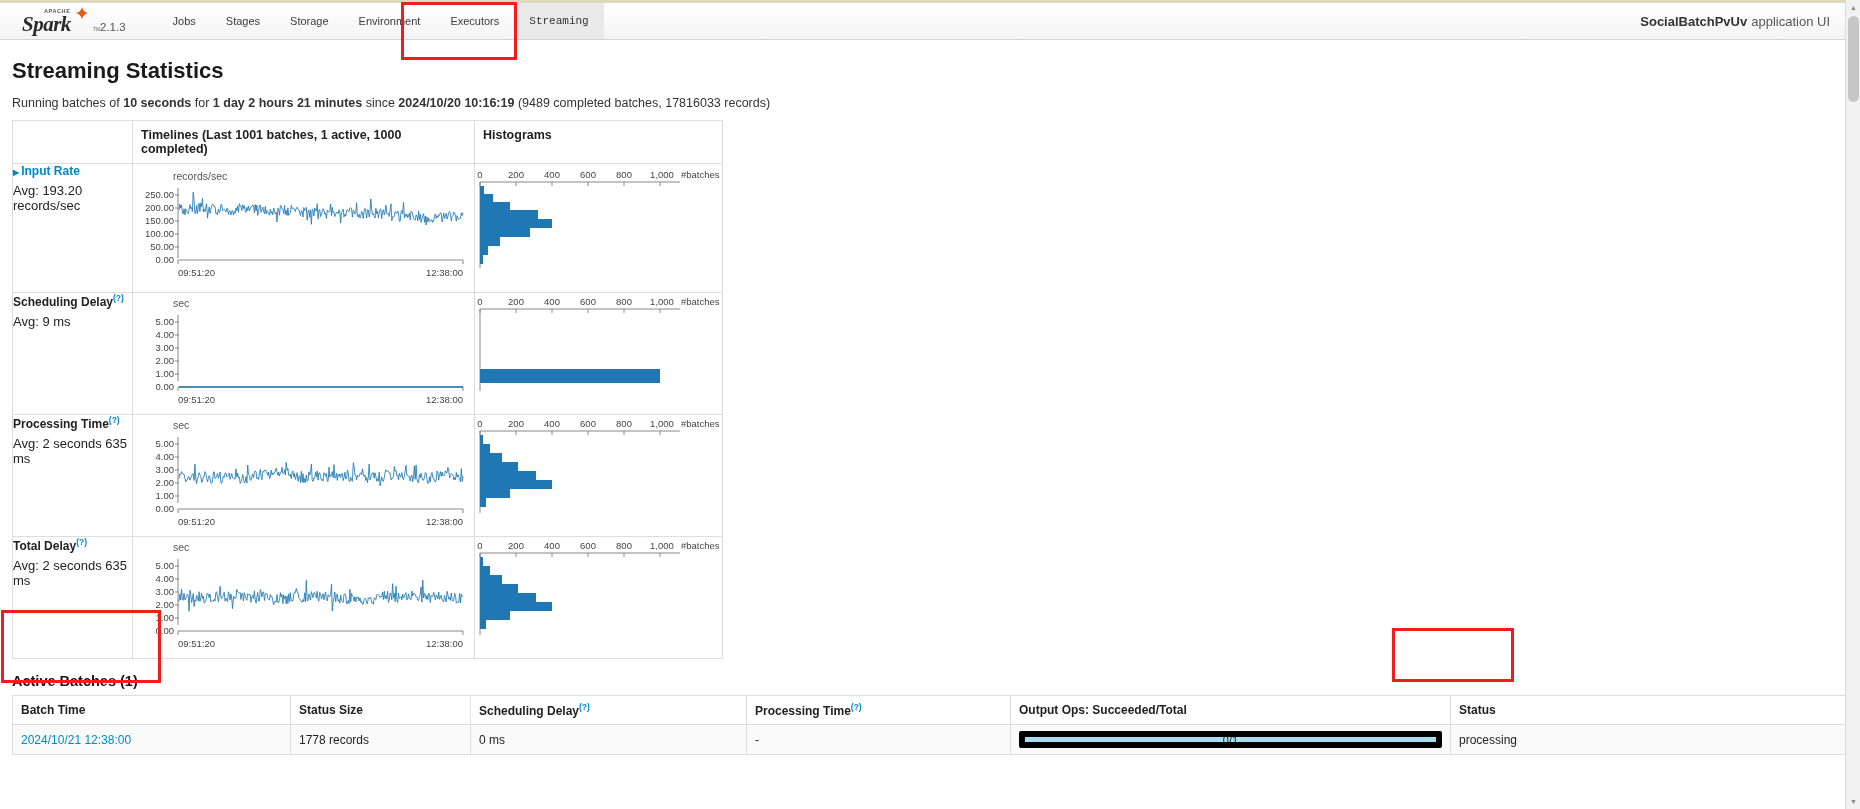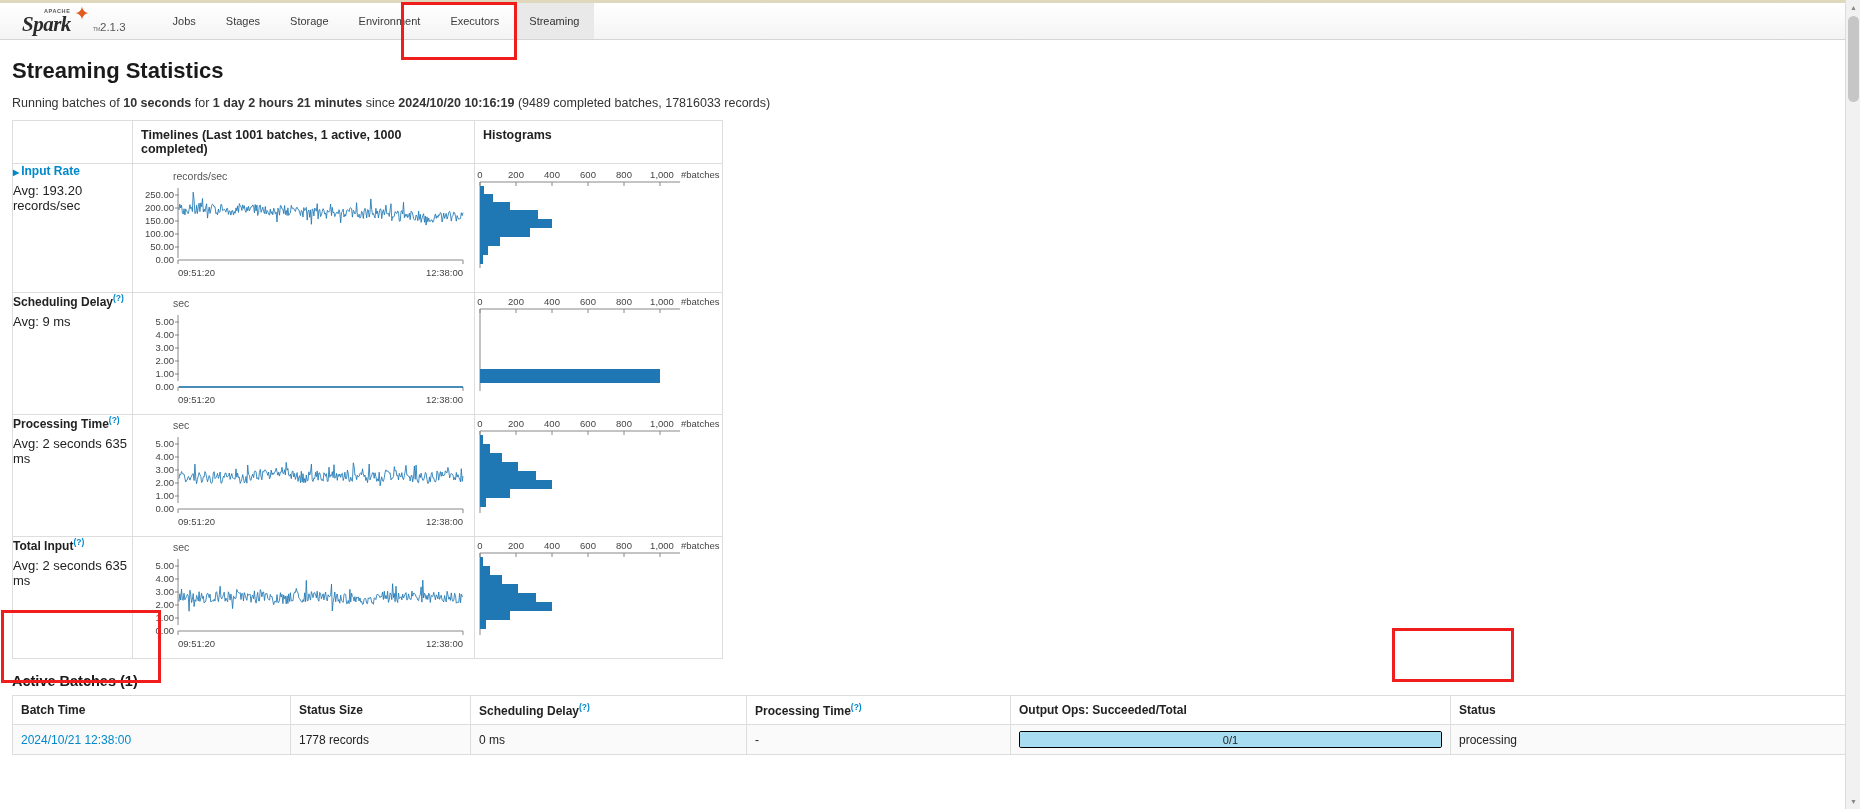--- a/index.html
+++ b/index.html
@@ -49,20 +49,21 @@
   .nav-items { display: flex; align-items: stretch; margin-left: 22px; }
   .nav-item {
     display: flex; align-items: center;
     padding: 0 15px;
     font-size: 11px; color: #3b3b3b;
     text-decoration: none; cursor: pointer;
   }
   .nav-item.active {
     background: #e9e9e9;
     color: #333;
+    font-family: Liberation Mono, monospace;
   }
   .app-title {
     margin-left: auto;
     display: flex; align-items: center;
     padding-right: 30px;
     font-size: 13px; color: #555;
   }
   .app-title b { color: #333; margin-right: 4px; }
 
   
@@ -147,21 +148,21 @@
     padding: 6px 8px;
     color: #222;
     font-size: 12px;
     height: 23px;
   }
   table.batches td.batchtime a { color: #0088cc; text-decoration: none; }
   .progbar {
     position: relative;
     width: 100%; height: 17px;
     background: #f5f5f5;
-    border: 1px solid #000000;
+    border: 6px solid #000000;
     border-radius: 2px;
     overflow: hidden;
   }
   .progbar .fill {
     position: absolute; left:0; top:0; bottom:0;
     background: #a8dcf0;
     width: 100%;
   }
   .progbar .txt {
     position: relative;
@@ -206,20 +207,24 @@
       <span class="brand-version">2.1.3</span>
     </a>
     <div class="nav-items">
       <a class="nav-item">Jobs</a>
       <a class="nav-item">Stages</a>
       <a class="nav-item">Storage</a>
       <a class="nav-item">Environment</a>
       <a class="nav-item">Executors</a>
       <a class="nav-item active">Streaming</a>
     </div>
+    <div class="app-title">
+      <b>SocialBatchPvUv</b>
+      <span>application UI</span>
+    </div>
   </div>
 
   <div class="content">
 
     <h1 class="page-title">Streaming Statistics</h1>
 
     <div class="subtitle">
       <span>Running batches of </span><b>10 seconds</b><span> for </span><b>1 day 2 hours 21 minutes</b><span> since </span><b>2024/10/20 10:16:19</b><span> (9489 completed batches, 17816033 records)</span>
     </div>
 
@@ -423,21 +428,21 @@
                 <rect x="5" y="65" width="72" height="9"></rect>
                 <rect x="5" y="74" width="30" height="9"></rect>
                 <rect x="5" y="83" width="6" height="9"></rect>
               </g>
             </svg>
           </td>
         </tr>
 
         <tr>
           <td class="lbl">
-            <span class="name"><span>Total Input</span><span class="qmark">(?)</span></span>
+            <span class="name"><span>Total Delay</span><span class="qmark">(?)</span></span>
             <span class="avg">Avg: 2 seconds 635 ms</span>
           </td>
           <td class="chartcell">
             <svg width="342" height="117" viewBox="0 0 342 117">
               <text x="40" y="14" font-size="10.5" fill="#555">sec</text>
               <line x1="45" y1="22" x2="45" y2="88" stroke="#888"></line>
               <g font-size="9.5" fill="#444" text-anchor="end">
                 <text x="41" y="32">5.00</text>
                   <line x1="42" y1="29" x2="46" y2="29" stroke="#888"></line>
                 <text x="41" y="45">4.00</text>

